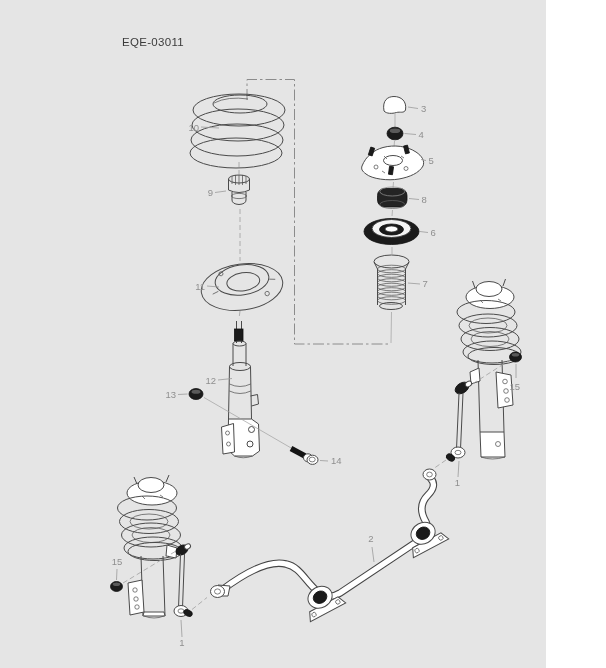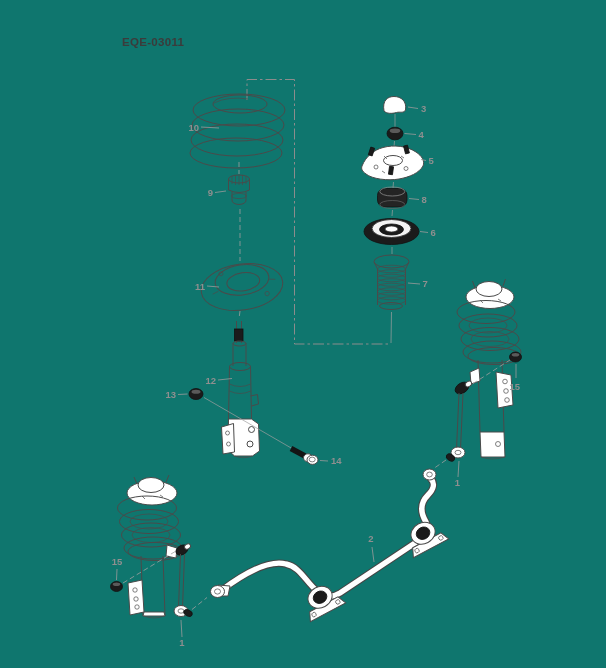--- a/index.html
+++ b/index.html
@@ -1,22 +1,21 @@
 <!DOCTYPE html>
 <html><head>
 <meta charset="utf-8">
 <style>
   html,body{margin:0;padding:0;background:#ffffff;}
   .canvas{
     position:relative;
-    width:606px;height:668px;
-    background:#0f766e;
+    width:546px;height:668px;
+    background:#e5e5e5;
     font-family:"Liberation Sans", sans-serif;
     overflow:hidden;
-    font-weight:bold;
   }
   svg{display:block;}
   .part{stroke:#4a4a4a;stroke-width:1;fill:none;}
   .partfill{stroke:#4a4a4a;stroke-width:1;fill:#ffffff;}
   .dark{fill:#1b1b1b;stroke:#111111;stroke-width:.8;}
   .hl{fill:#5a5a5a;stroke:none;}
   .thin{stroke:#4a4a4a;stroke-width:.7;fill:none;}
   .leader{stroke:#9a9a9a;stroke-width:.8;fill:none;}
   .axis{stroke:#9f9f9f;stroke-width:.7;fill:none;}
   .axisdash{stroke:#9f9f9f;stroke-width:.8;fill:none;stroke-dasharray:5 3;}

